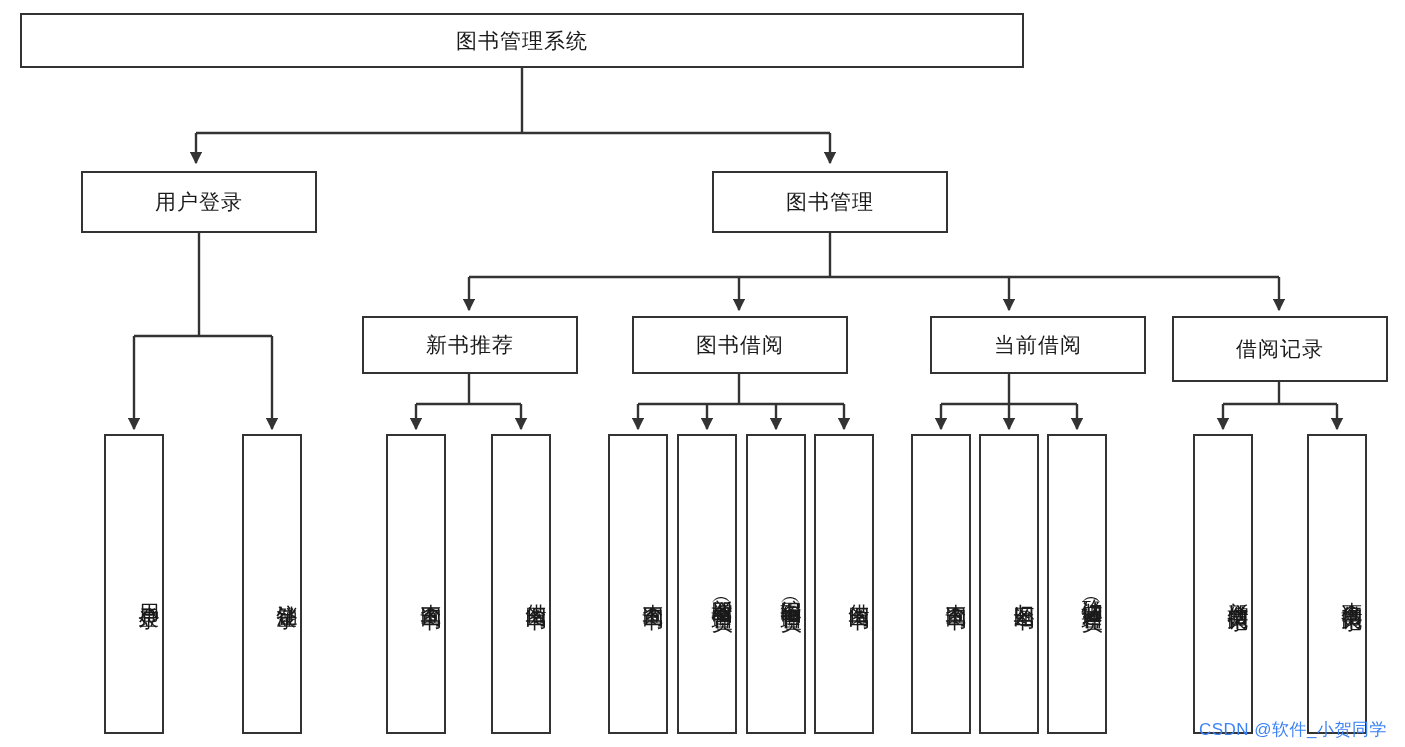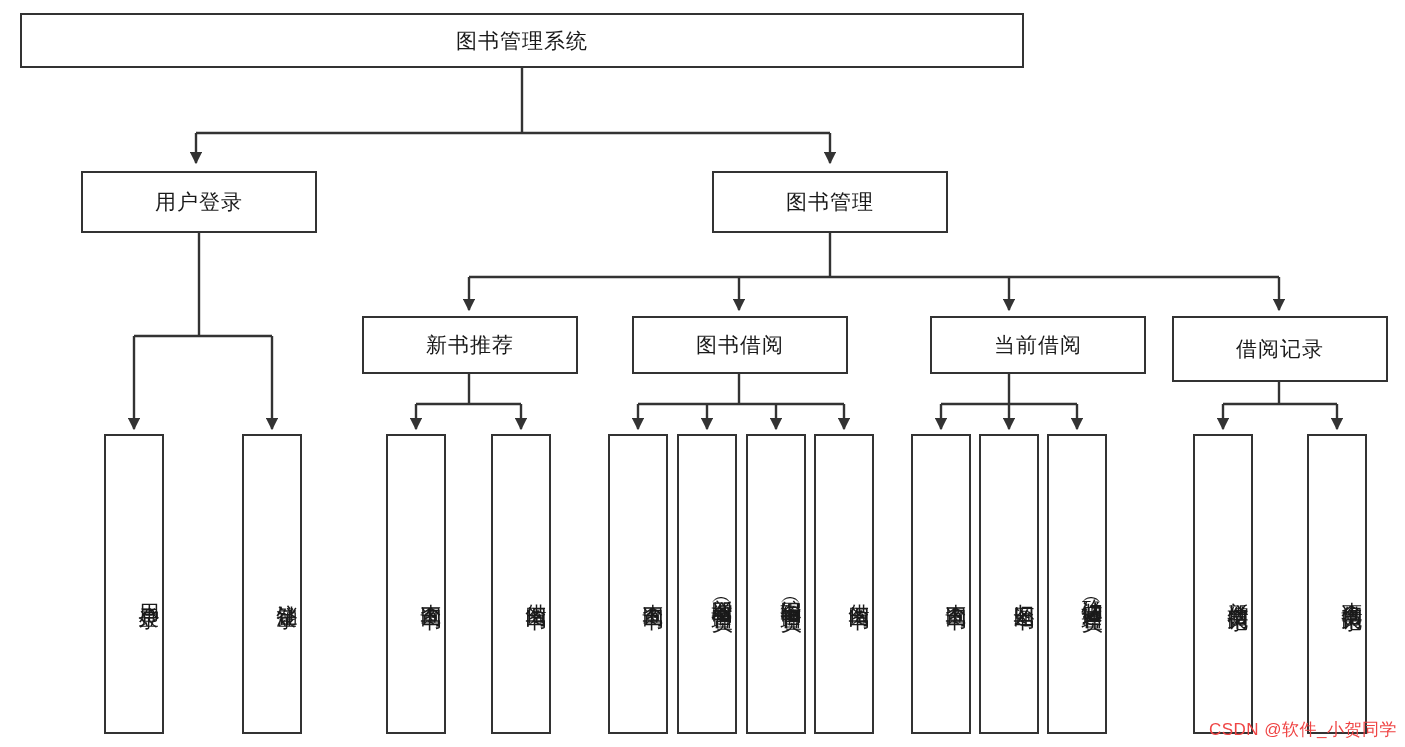--- a/index.html
+++ b/index.html
@@ -51,24 +51,24 @@
     align-items: flex-start;
     justify-content: center;
     text-align: left;
   }
   .node-label {
     display: block;
     white-space: pre-line;
   }
   #watermark {
     position: absolute;
-    right: 8px;
+    right: 18px;
     bottom: 6px;
     font-size: 17px;
-    color: #ef4444;
+    color: #3b82f6;
     letter-spacing: 0.5px;
     z-index: 5;
     white-space: nowrap;
   }
 </style>
 </head>
 <body>
 
 <div id="canvas">
 

